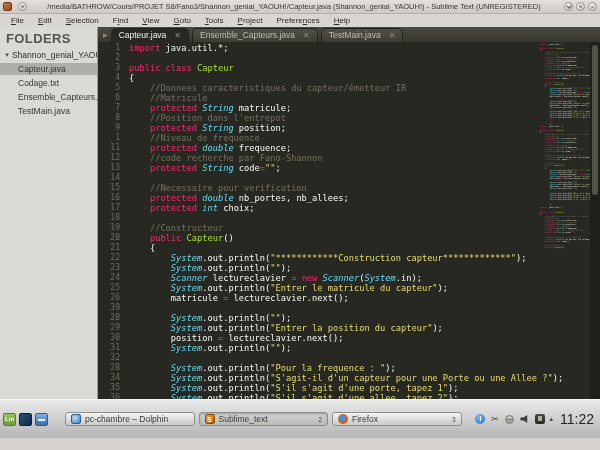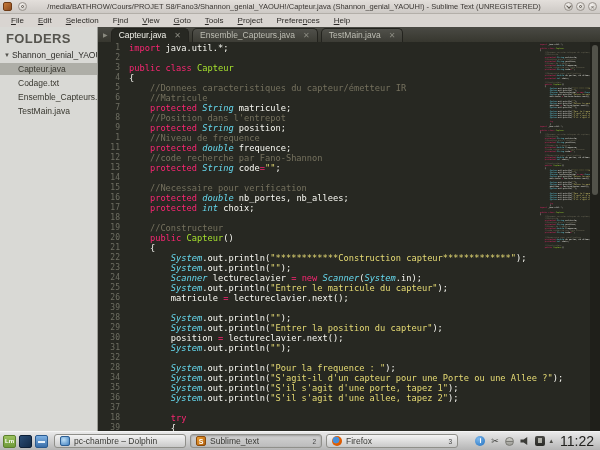--- a/index.html
+++ b/index.html
@@ -60,23 +60,23 @@
   .seg-s{color:#e6db74;}
   .seg-c{color:#75715e;}
   .seg-f{color:#a6e22e;}
   
   .minimap{position:absolute;top:1px;right:10px;width:50px;bottom:0;overflow:hidden;opacity:.9;}
   .mm-row{height:2.1px;line-height:2.1px;font-size:2px;white-space:pre;
     font-family:"DejaVu Sans Mono",monospace;}
   .vscroll{position:absolute;top:0;right:0;width:10px;bottom:0;background:#1f1f1a;}
   .vthumb{position:absolute;left:2px;right:2px;top:3px;height:150px;background:#52524a;border-radius:4px;}
   
-  .taskbar{position:absolute;left:0;right:0;bottom:0;height:18px;
+  .taskbar{position:absolute;left:0;right:0;bottom:12px;height:18px;
     background:linear-gradient(#e9e9e9,#b5b5b5);border-top:1px solid #f4f4f4;
-    display:flex;align-items:center;padding:0 3px;gap:3px;}
+    display:flex;align-items:center;padding:10px 3px;gap:14px;}
   .launcher{width:13px;height:13px;border-radius:2px;flex:0 0 auto;box-sizing:border-box;}
   .ic-mint{background:linear-gradient(#9cc25e,#6f9a3a);border:1px solid #5a7f2c;
     color:#fff;font-size:6px;font-weight:bold;text-align:center;line-height:11px;}
   .ic-desktop{background:linear-gradient(135deg,#2a4d75,#122a47);border:1px solid #0d1f36;}
   .ic-places{background:linear-gradient(#7fb2e5,#3a6ea8);border:1px solid #2a5a8f;position:relative;}
   .ic-places:after{content:"";position:absolute;left:2px;right:2px;top:5px;height:2px;background:#e8f1fa;}
   .task-btn{height:14px;display:flex;align-items:center;gap:4px;padding:0 5px;min-width:0;
     border:1px solid #8f8f8a;border-radius:3px;background:linear-gradient(#f4f4f4,#cacaca);
     font-size:8.5px;color:#3a3a36;flex:1 1 0;max-width:132px;box-sizing:border-box;}
   .task-btn.active{background:linear-gradient(#d2d2d2,#bcbcbc);box-shadow:inset 0 1px 2px rgba(0,0,0,.25);}

